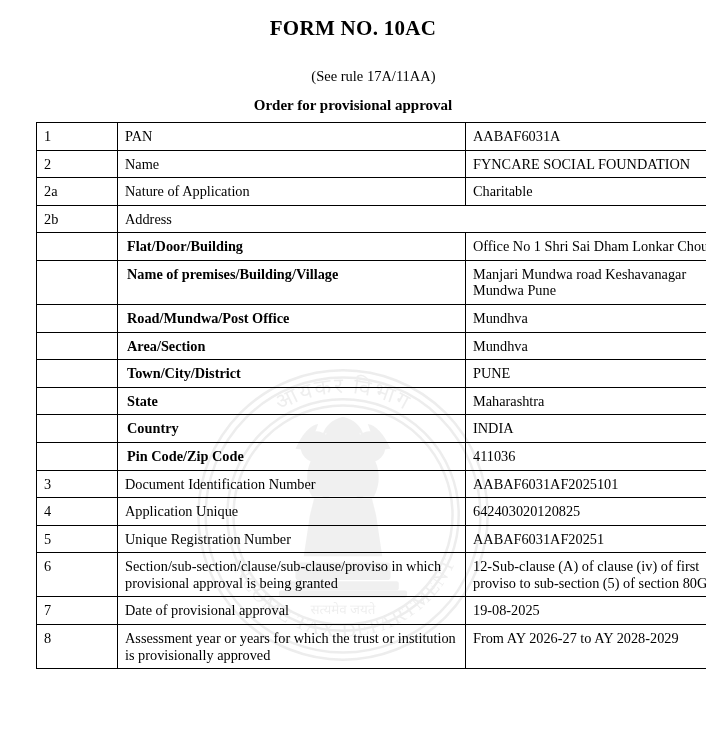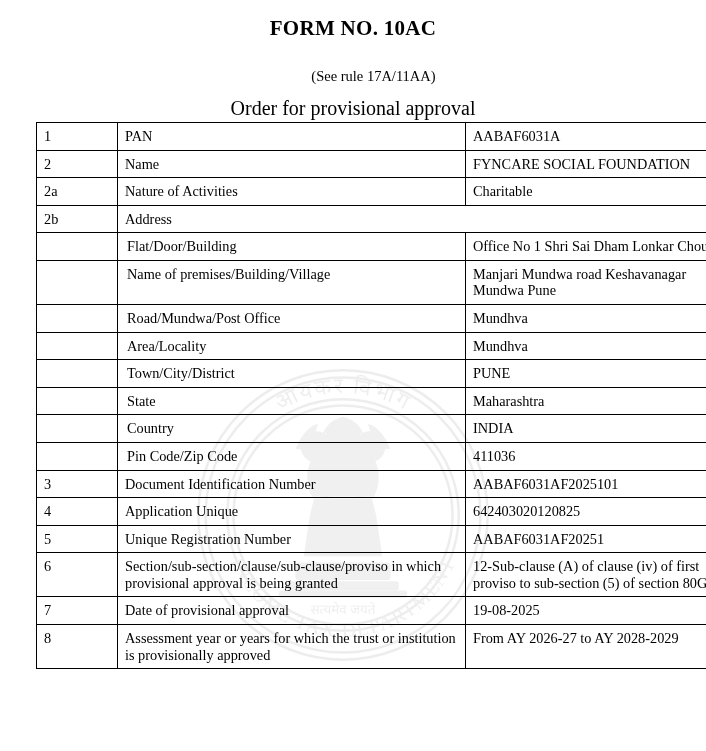--- a/index.html
+++ b/index.html
@@ -56,24 +56,25 @@
   .doc-subtitle {
     text-align: center;
     font-size: 14.5px;
     margin: 0;
     padding-top: 26px;
     line-height: 1.25;
     padding-left: 41px;
   }
   .doc-subtitle2 {
     text-align: center;
-    font-size: 20px;
+    font-size: 15px;
     margin: 0;
     padding-top: 11px;
     line-height: 1.25;
+    font-weight: bold;
   }
 
   
   table.form-table {
     border-collapse: collapse;
     table-layout: fixed;
     margin: 0;
     position: absolute;
     left: 36px;
     top: 122px;
@@ -86,21 +87,21 @@
     font-size: 14.3px;
     line-height: 1.16;
     padding: 5px 6px 5px 7px;
     background: transparent;
     word-wrap: break-word;
   }
   td.c-sno   { width: 67px; }
   td.c-label { width: 334px; }
   td.c-value { width: 246px; }
 
-  td.c-label.indent { padding-left: 9px; }
+  td.c-label.indent { padding-left: 9px; font-weight: bold; }
 </style>
 </head>
 <body>
 
 <div id="watermark">
   <svg viewBox="0 0 300 300" xmlns="http://www.w3.org/2000/svg">
     <g fill="none" stroke="#c4c4c4" stroke-width="2.4">
       <circle cx="150" cy="150" r="140"></circle>
       <circle cx="150" cy="150" r="133"></circle>
       <circle cx="150" cy="150" r="112"></circle>
@@ -168,21 +169,21 @@
           <td class="c-value">AABAF6031A</td>
         </tr>
         <tr>
           <td class="c-sno">2</td>
           <td class="c-label">Name</td>
           <td class="c-value">FYNCARE SOCIAL
 FOUNDATION</td>
         </tr>
         <tr>
           <td class="c-sno">2a</td>
-          <td class="c-label">Nature of Activities</td>
+          <td class="c-label">Nature of Application</td>
           <td class="c-value">Charitable</td>
         </tr>
         <tr>
           <td class="c-sno">2b</td>
           <td class="c-label" colspan="2">Address</td>
         </tr>
         <tr>
           <td class="c-sno"></td>
           <td class="c-label indent">Flat/Door/Building</td>
           <td class="c-value">Office No 1 Shri Sai Dham Lonkar Chouk</td>
@@ -193,21 +194,21 @@
           <td class="c-value">Manjari Mundwa road
 Keshavanagar Mundwa Pune</td>
         </tr>
         <tr>
           <td class="c-sno"></td>
           <td class="c-label indent">Road/Mundwa/Post Office</td>
           <td class="c-value">Mundhva</td>
         </tr>
         <tr>
           <td class="c-sno"></td>
-          <td class="c-label indent">Area/Locality</td>
+          <td class="c-label indent">Area/Section</td>
           <td class="c-value">Mundhva</td>
         </tr>
         <tr>
           <td class="c-sno"></td>
           <td class="c-label indent">Town/City/District</td>
           <td class="c-value">PUNE</td>
         </tr>
         <tr>
           <td class="c-sno"></td>
           <td class="c-label indent">State</td>

